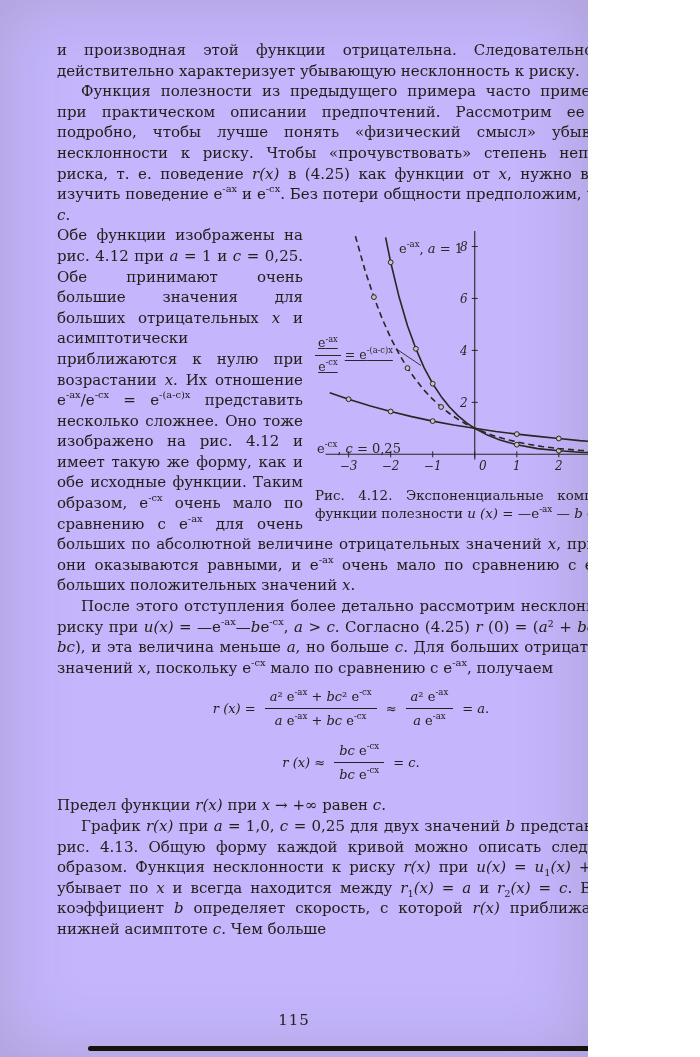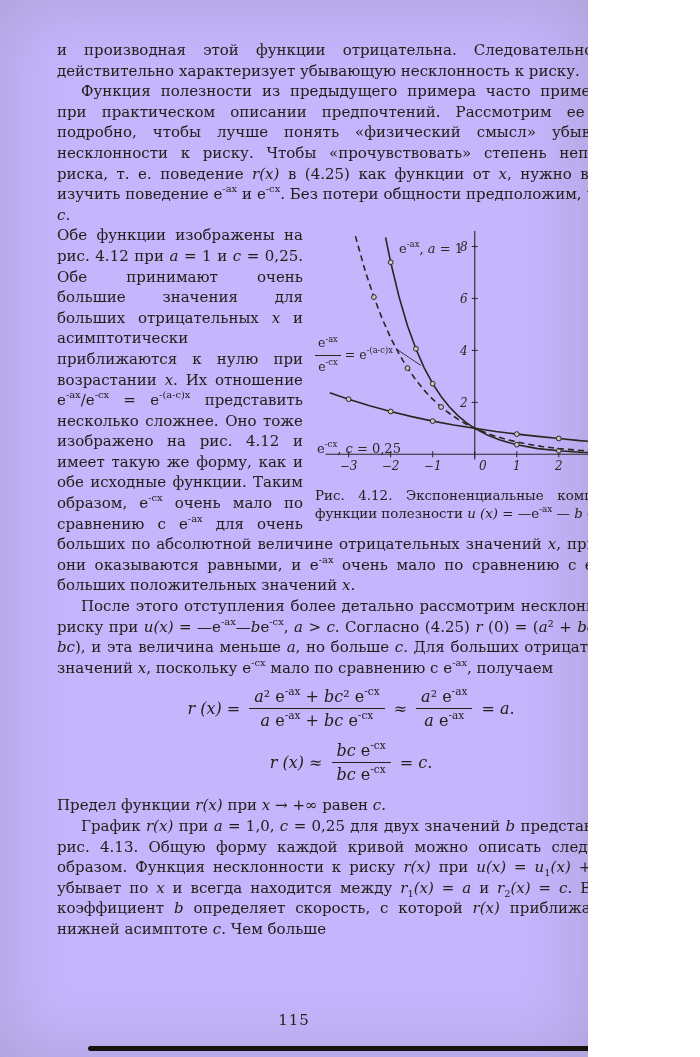--- a/index.html
+++ b/index.html
@@ -20,34 +20,34 @@
   sup { font-size:0.66em; line-height:0; position:relative; top:-0.08em; }
   sub { font-size:0.66em; line-height:0; }
 
   
   .float-wrap { float:right; width:330px; margin:2px 0 4px 12px; }
   .chart-wrap { position:relative; width:330px; height:252px; }
   .chart-wrap svg { display:block; }
   .tick { font-family:"DejaVu Serif", serif; font-style:italic; font-size:12px; fill:#2b2620; }
   .fig-label { position:absolute; font-size:13px; font-style:normal; color:#2b2620; white-space:nowrap; }
   .lbl-a { left:84px; top:12px; }
-  .lbl-ratio { left:0px; top:106px; display:flex; align-items:center; gap:4px; font-size:12.5px; }
+  .lbl-ratio { left:0px; top:106px; display:flex; align-items:center; gap:4px; font-size:12.5px;text-decoration:underline; }
   .lbl-c { left:2px; top:176px;margin-top:36px; }
   .frac-sm { display:inline-flex; flex-direction:column; text-align:center; }
   .frac-sm .num { border-bottom:1px solid #2b2620; padding:0 3px 1px; }
   .frac-sm .den { padding:1px 3px 0; }
   .caption {
     margin-top:8px; font-size:13.4px; line-height:18px; text-align:justify;
     color:#26221c;
   }
 
   
   .equation {
     display:flex; justify-content:center; align-items:center; gap:9px;
-    margin:9px 0 11px; font-size:16px; line-height:19px; text-align:center;
+    margin:9px 0 11px; font-size:13px; line-height:19px; text-align:center;
   }
   .frac { display:inline-flex; flex-direction:column; align-items:stretch; text-align:center;justify-content:space-between; }
   .frac .num { border-bottom:1.2px solid #242019; padding:0 5px 2px; }
   .frac .den { padding:2px 5px 0; }
 
   .page-number {
     position:absolute; bottom:28px; left:0; right:0;
     text-align:center; font-size:15px; letter-spacing:1px; color:#242019;
   }
   .scan-line {

